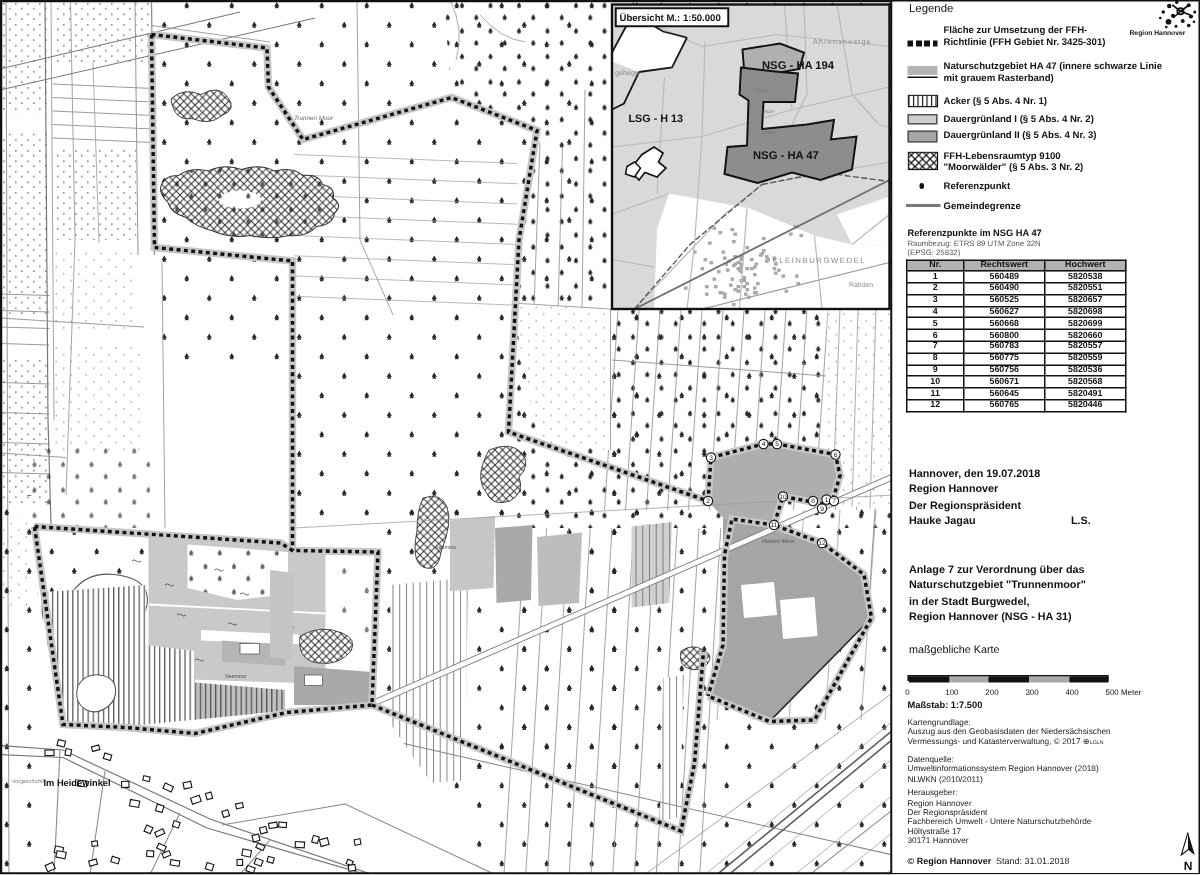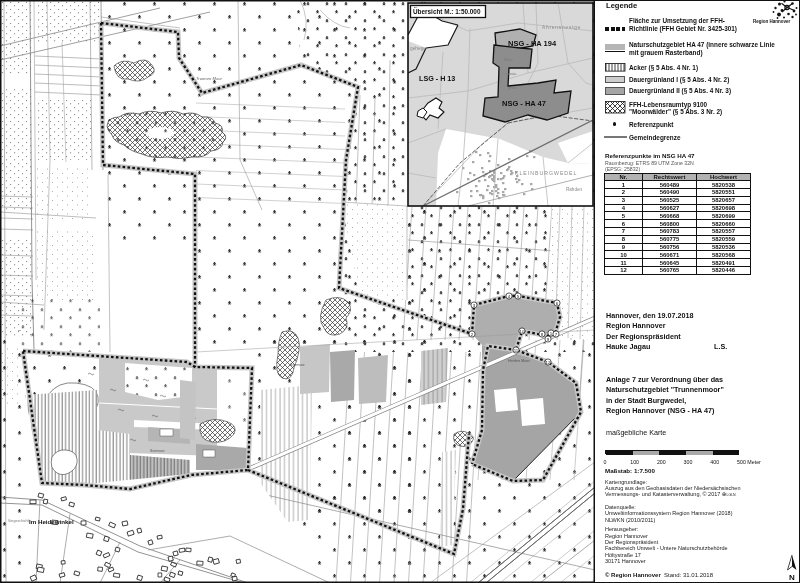--- a/index.html
+++ b/index.html
@@ -430,21 +430,21 @@
           <text x="96" y="58" font-size="3.3" fill="#777" font-style="italic" font-family="Liberation Sans, sans-serif">Natur-</text>
           <text x="98" y="72" font-size="3.3" fill="#777" font-style="italic" font-family="Liberation Sans, sans-serif">schutz-</text>
           <text x="100" y="86" font-size="3.3" fill="#777" font-style="italic" font-family="Liberation Sans, sans-serif">gebiet</text>
         </g>
         <rect x="0" y="0" width="185" height="203" fill="none" stroke="#111" stroke-width="1.6"></rect>
         <rect x="2.5" y="2.5" width="75" height="12" fill="#fff" stroke="#111" stroke-width="1.3"></rect>
         <text x="5" y="11.3" font-size="6.4" font-weight="bold" fill="#111" font-family="Liberation Sans, sans-serif">Übersicht M.: 1:50.000</text>
       </g>
       <rect x="0.75" y="0.75" width="593.5" height="581.5" fill="none" stroke="#111" stroke-width="1.5"></rect>
     </svg>
-<div style="position:absolute;left:606px;top:1px;font-size:7.6px;font-weight:bold;color:#111;white-space:nowrap;">Legende</div>
+<div style="position:absolute;left:606px;top:1px;font-size:7.6px;font-weight:normal;color:#111;white-space:nowrap;">Legende</div>
     <div style="position:absolute;left:605px;top:27px;width:20px;height:4.2px;background:repeating-linear-gradient(90deg,#111 0,#111 4px,transparent 4px,transparent 5.6px)"></div>
     <div style="position:absolute;left:629px;top:16.5px;font-size:6.4px;font-weight:bold;color:#111;white-space:nowrap;">Fläche zur Umsetzung der FFH-</div>
     <div style="position:absolute;left:629px;top:24.5px;font-size:6.4px;font-weight:bold;color:#111;white-space:nowrap;">Richtlinie (FFH Gebiet Nr. 3425-301)</div>
     <div style="position:absolute;left:605px;top:43.5px;width:19.5px;height:6px;background:#b5b5b5"></div>
     <div style="position:absolute;left:605px;top:50.5px;width:19.5px;height:1.6px;background:#111"></div>
     <div style="position:absolute;left:629px;top:41px;font-size:6.4px;font-weight:bold;color:#111;white-space:nowrap;">Naturschutzgebiet HA 47 (innere schwarze Linie</div>
     <div style="position:absolute;left:629px;top:49px;font-size:6.4px;font-weight:bold;color:#111;white-space:nowrap;">mit grauem Rasterband)</div>
     <svg width="21" height="9" style="position:absolute;left:605px;top:63.2px">
       <defs>
         <pattern id="vh3" width="3" height="8" patternUnits="userSpaceOnUse">
@@ -545,21 +545,21 @@
       </tbody>
     </table>
     <div style="position:absolute;left:606px;top:311px;font-size:7.2px;font-weight:bold;color:#111;white-space:nowrap;">Hannover, den 19.07.2018</div>
     <div style="position:absolute;left:606px;top:321.3px;font-size:7.2px;font-weight:bold;color:#111;white-space:nowrap;">Region Hannover</div>
     <div style="position:absolute;left:606px;top:331.6px;font-size:7.2px;font-weight:bold;color:#111;white-space:nowrap;">Der Regionspräsident</div>
     <div style="position:absolute;left:606px;top:341.9px;font-size:7.2px;font-weight:bold;color:#111;white-space:nowrap;">Hauke Jagau</div>
     <div style="position:absolute;left:714px;top:341.9px;font-size:7.2px;font-weight:bold;color:#111;white-space:nowrap;">L.S.</div>
     <div style="position:absolute;left:606px;top:374.5px;font-size:7.2px;font-weight:bold;color:#111;white-space:nowrap;">Anlage 7 zur Verordnung über das</div>
     <div style="position:absolute;left:606px;top:385px;font-size:7.2px;font-weight:bold;color:#111;white-space:nowrap;">Naturschutzgebiet "Trunnenmoor"</div>
     <div style="position:absolute;left:606px;top:395.5px;font-size:7.2px;font-weight:bold;color:#111;white-space:nowrap;text-align:center;">in der Stadt Burgwedel,</div>
-    <div style="position:absolute;left:606px;top:406px;font-size:7.2px;font-weight:bold;color:#111;white-space:nowrap;">Region Hannover (NSG - HA 47)</div>
+    <div style="position:absolute;left:606px;top:406px;font-size:7.2px;font-weight:bold;color:#111;white-space:nowrap;">Region Hannover (NSG - HA 31)</div>
     <div style="position:absolute;left:606px;top:427.5px;font-size:7.2px;font-weight:normal;color:#111;white-space:nowrap;">maßgebliche Karte</div>
     <div style="position:absolute;left:605px;top:450px;width:133.5px;height:3.6px;border:0.9px solid #111;background:#aaa">
       <div style="position:absolute;left:0.0px;top:0;width:26.7px;height:3.6px;background:#111"></div>
       <div style="position:absolute;left:26.7px;top:0;width:26.7px;height:3.6px;background:#a9a9a9"></div>
       <div style="position:absolute;left:53.4px;top:0;width:26.7px;height:3.6px;background:#111"></div>
       <div style="position:absolute;left:80.1px;top:0;width:26.7px;height:3.6px;background:#a9a9a9"></div>
       <div style="position:absolute;left:106.8px;top:0;width:26.7px;height:3.6px;background:#111"></div>
     </div>
     <div style="position:absolute;left:603.5px;top:458.5px;font-size:5.3px;font-weight:normal;color:#111;white-space:nowrap;">0</div>
     <div style="position:absolute;left:630.2px;top:458.5px;font-size:5.3px;font-weight:normal;color:#111;white-space:nowrap;">100</div>

